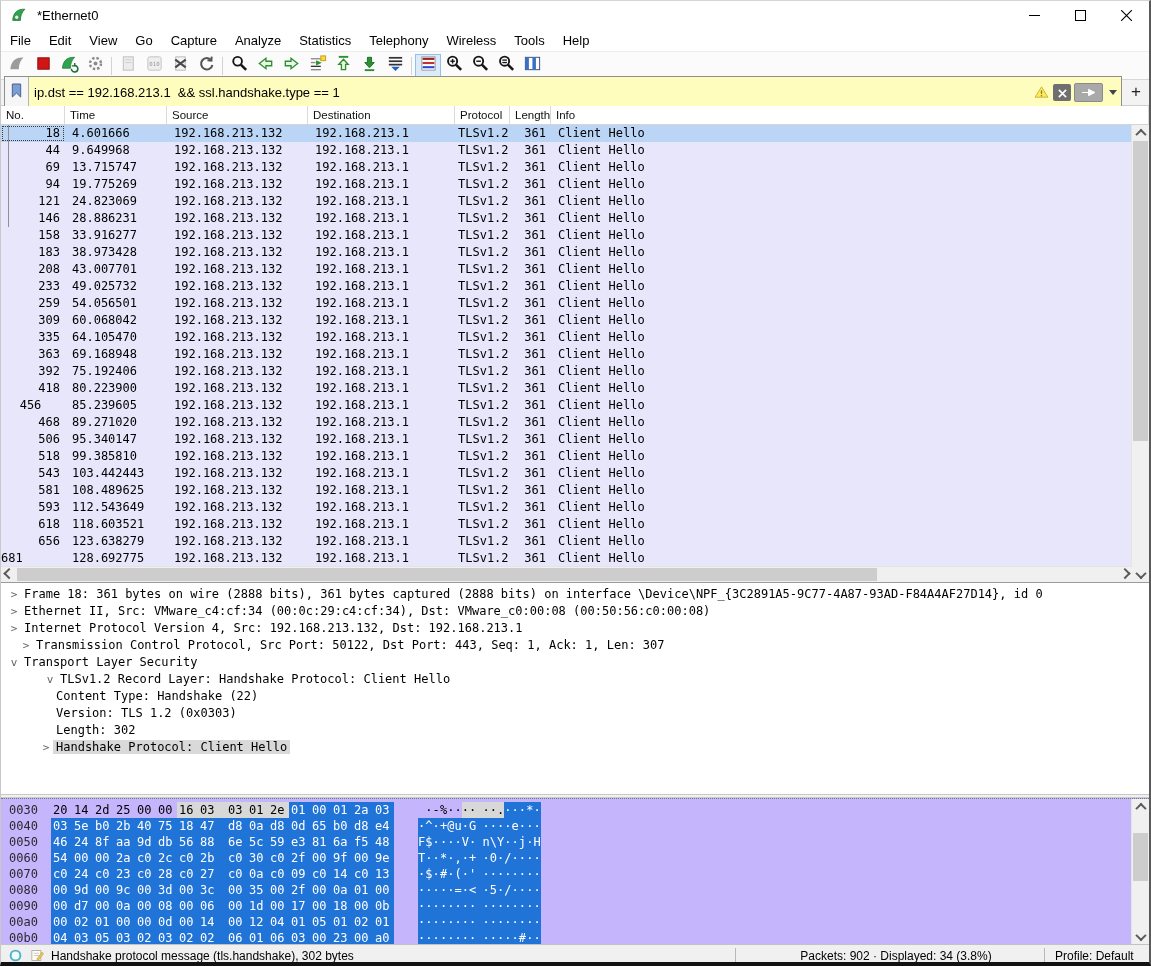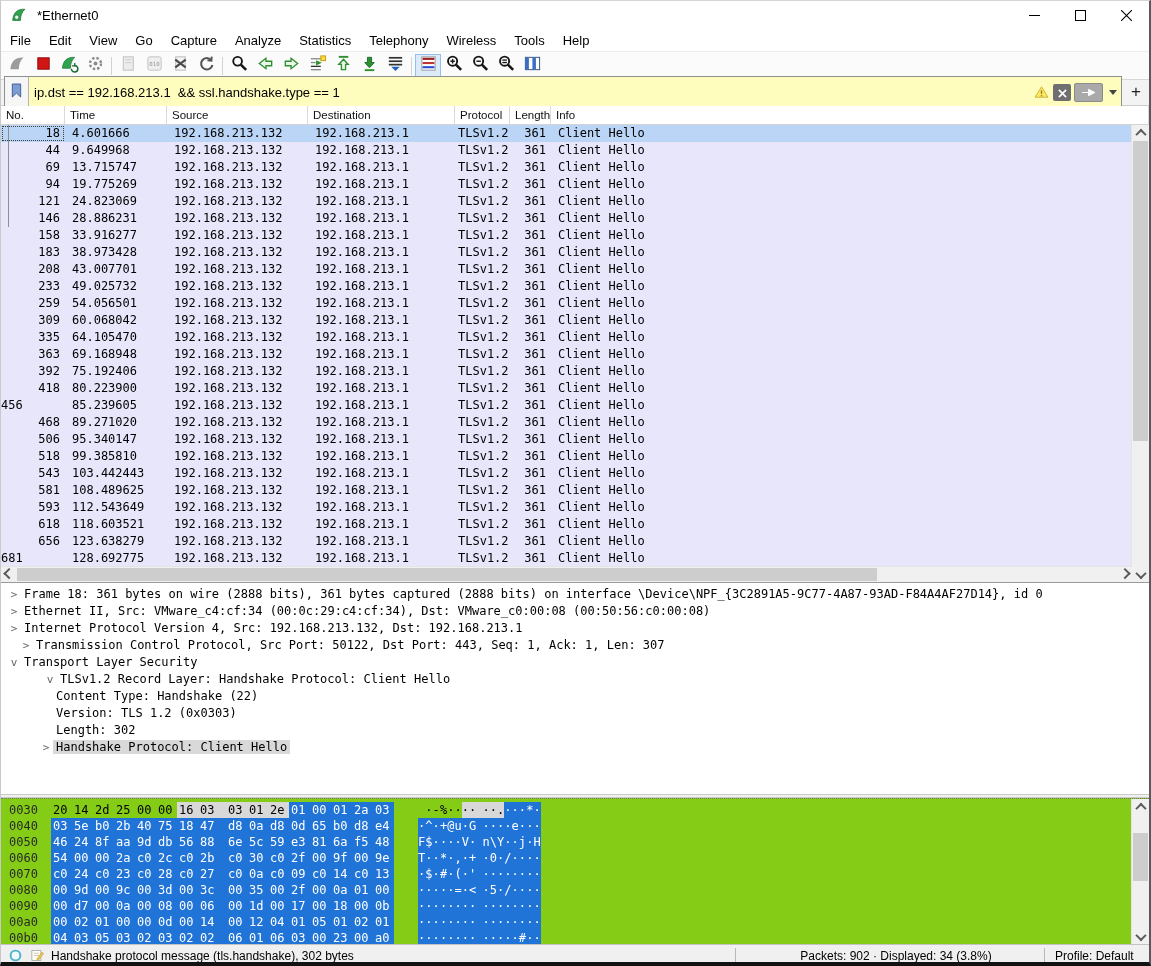--- a/index.html
+++ b/index.html
@@ -61,21 +61,21 @@
   .chev.right{transform:rotate(135deg) translate(-1px,1px);}
   
   .details{height:212px;box-sizing:border-box;border-top:1px solid #9a9a9a;background:#fff;
     font-family:"DejaVu Sans Mono","Liberation Mono",monospace;font-size:12px;padding-top:3px;overflow:hidden;flex:0 0 auto;}
   .d-line{height:17px;line-height:17px;white-space:pre;}
   .d-arrow{display:inline-block;width:14px;text-align:center;color:#666;font-size:11px;}
   .d-text{color:#000;padding:0 3px;}
   .d-text.sel{background:#d9d9d9;}
   .splitter{height:4px;background:#f0f0f0;border-top:1px solid #c9c9c9;border-bottom:1px solid #c9c9c9;box-sizing:border-box;flex:0 0 auto;}
   
-  .hex{position:relative;height:146px;box-sizing:border-box;background:#84cc16;border-top:1px dotted #777;
+  .hex{position:relative;height:146px;box-sizing:border-box;background:#c4b5fd;border-top:1px dotted #777;
     font-family:"DejaVu Sans Mono","Liberation Mono",monospace;font-size:12px;padding-top:3px;flex:0 0 auto;overflow:hidden;}
   .hx-row{height:16px;line-height:16px;display:flex;}
   .hx-off{width:36px;padding-left:8px;color:#2a2a2a;flex:0 0 auto;}
   .hx-bytes{display:flex;margin-left:6px;}
   .hx-b{width:21px;padding-left:2px;box-sizing:border-box;}
   .hx-gap{width:7px;}
   .hx-ascii{display:flex;margin-left:24px;}
   .hx-a{width:7.3px;white-space:pre;overflow:visible;}
   .hx-agap{width:6px;}
   .st-b{background:#2074d8;color:#fff;}
@@ -453,21 +453,21 @@
         <div class="pl-row">
           <div class="cell" style="width: 64px; text-align: right; padding-right: 5px;">418</div>
           <div class="cell" style="width: 102px; padding-left: 7px;">80.223900</div>
           <div class="cell" style="width: 141px; padding-left: 7px;">192.168.213.132</div>
           <div class="cell" style="width: 147px; padding-left: 7px;">192.168.213.1</div>
           <div class="cell" style="width: 55px; padding-left: 3px;">TLSv1.2</div>
           <div class="cell" style="width: 41px; text-align: right; padding-right: 5px;">361</div>
           <div class="cell" style="flex: 1 1 0%; padding-left: 7px;">Client Hello</div>
         </div>
         <div class="pl-row">
-          <div class="cell" style="width: 64px; text-align: left; padding-right: 5px;">456</div>
+          <div class="cell" style="width: 64px; text-align: center; padding-right: 5px;">456</div>
           <div class="cell" style="width: 102px; padding-left: 7px;">85.239605</div>
           <div class="cell" style="width: 141px; padding-left: 7px;">192.168.213.132</div>
           <div class="cell" style="width: 147px; padding-left: 7px;">192.168.213.1</div>
           <div class="cell" style="width: 55px; padding-left: 3px;">TLSv1.2</div>
           <div class="cell" style="width: 41px; text-align: right; padding-right: 5px;">361</div>
           <div class="cell" style="flex: 1 1 0%; padding-left: 7px;">Client Hello</div>
         </div>
         <div class="pl-row">
           <div class="cell" style="width: 64px; text-align: right; padding-right: 5px;">468</div>
           <div class="cell" style="width: 102px; padding-left: 7px;">89.271020</div>

